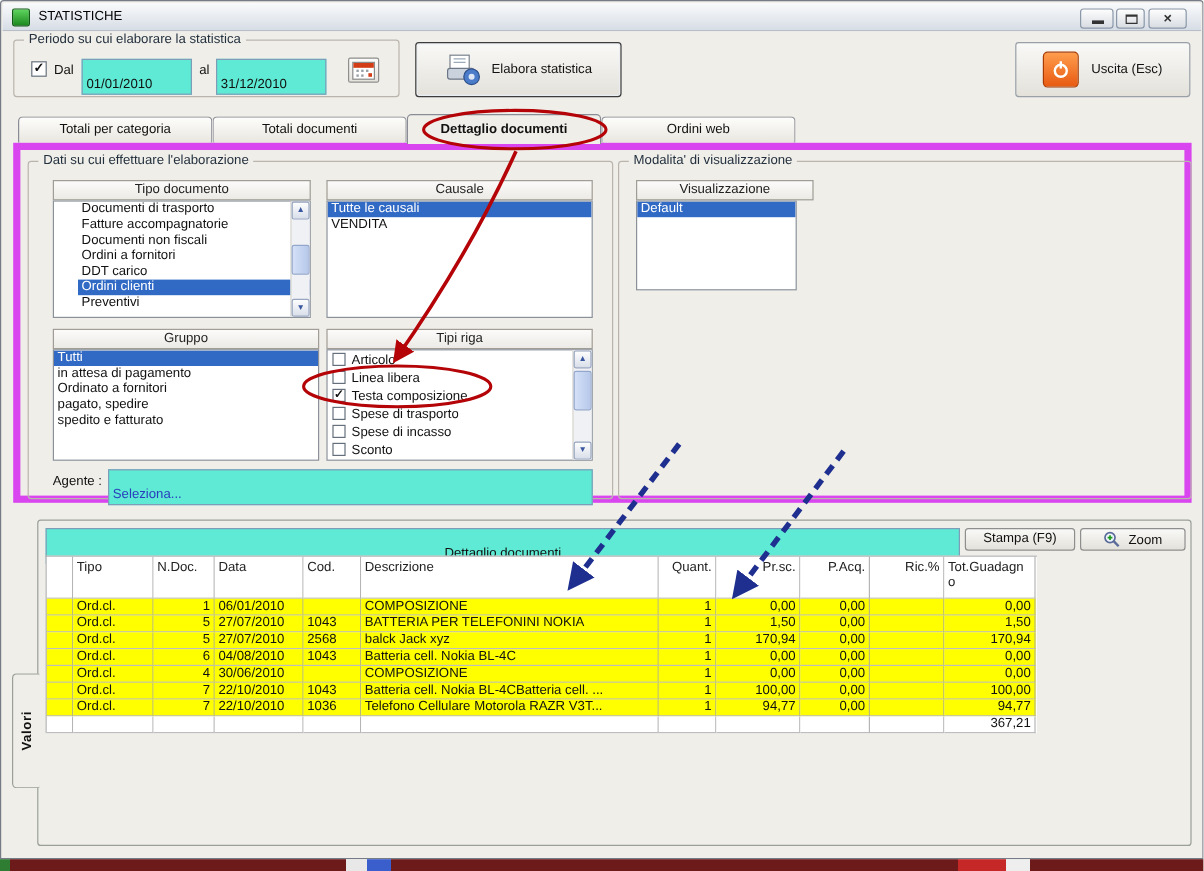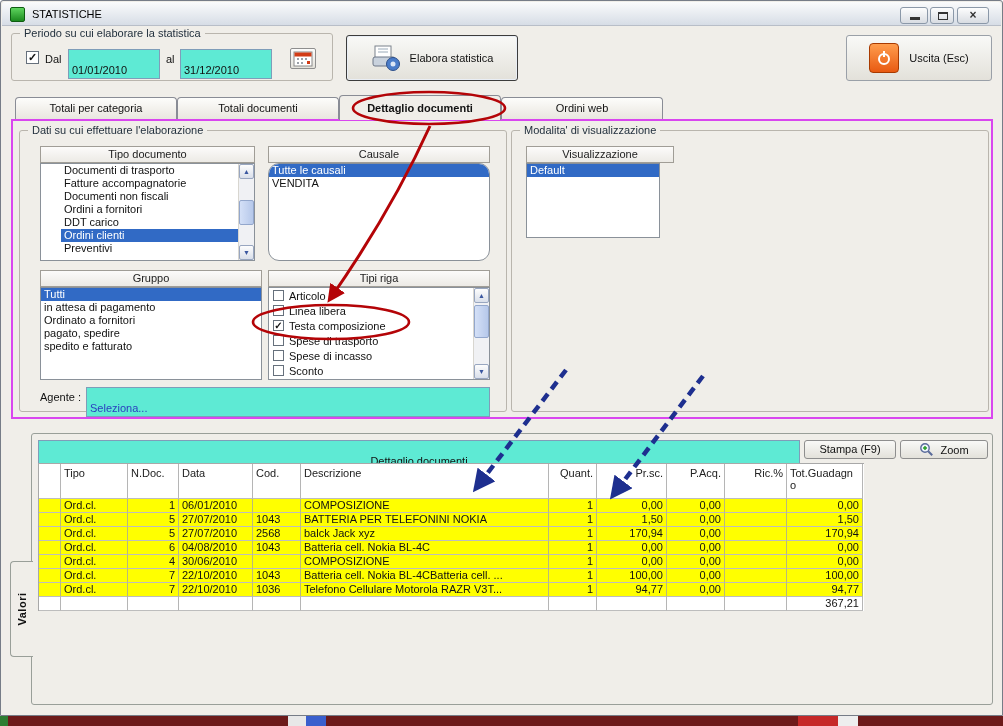--- a/index.html
+++ b/index.html
@@ -57,33 +57,33 @@
               display:flex; align-items:center; justify-content:center; }
 
   
   .tab{ position:absolute; top:96px; width:162px; height:22px; z-index:1;
         background:linear-gradient(#fdfdfb,#e9e6df); border:1px solid #898c95; border-bottom:none;
         border-radius:4px 4px 0 0; text-align:center; line-height:21px; overflow:hidden; }
   .t1{ left:14px; } .t2{ left:176px; } .t3{ left:338px; } .t4{ left:500px; }
   .tab.sel{ top:94px; height:25px; background:#f0eee9; font-weight:bold; z-index:3; line-height:24px; }
 
   .main-panel{ position:absolute; left:10px; top:118px; width:982px; height:300px;
-               border:2px solid #d946ef; background:#f0eee9; z-index:2; }
+               border:6px solid #d946ef; background:#f0eee9; z-index:2; }
   .dati{ left:6px; top:9px; width:488px; height:282px; }
   .modalita{ left:498px; top:9px; width:478px; height:282px; }
 
   .list-header{ position:absolute; height:17px; background:linear-gradient(#fcfbfa,#eceae5);
                 border:1px solid #a09d96; text-align:center; line-height:15px; overflow:hidden; color:#222; }
   .list{ position:absolute; background:#fff; border:1px solid #8a9199; overflow:hidden; }
   .li{ height:13px; line-height:13px; padding-left:3px; white-space:nowrap; overflow:hidden; }
   .li.sel{ background:var(--selection-blue,#316ac5); color:#fff; }
 
   .h-tipo{ left:20px; top:15px; width:215px; }  .l-tipo{ left:20px; top:32px; width:215px; height:98px; }
   .l-tipo .li{ padding-right:17px;margin-left:20px; }
-  .h-causale{ left:248px; top:15px; width:222px; } .l-causale{ left:248px; top:32px; width:222px; height:98px;border-radius:11px; }
+  .h-causale{ left:248px; top:15px; width:222px; } .l-causale{ left:248px; top:32px; width:222px; height:98px; }
   .h-gruppo{ left:20px; top:139px; width:222px; } .l-gruppo{ left:20px; top:156px; width:222px; height:93px; }
   .h-tipi{ left:248px; top:139px; width:222px; } .l-tipi{ left:248px; top:156px; width:222px; height:93px; }
   .agente-lab{ left:20px; top:260px; } 
   .agente-field{ left:66px; top:256px; width:404px; height:18px; color:var(--link-blue,#2b3dbf); }
 
   .vscroll{ position:absolute; width:16px; background:#f0f1f4; border-left:1px solid #d8d6d0;
             display:flex; flex-direction:column; z-index:2; }
   .s-tipo{ left:218px; top:33px; height:96px; } .s-tipi{ left:453px; top:157px; height:91px; }
   .sb-btn{ height:15px; flex:0 0 auto; background:linear-gradient(#fdfdfd,#d9dfea);
            border:1px solid #98a6c0; border-radius:2px; font-size:7px; line-height:13px;

